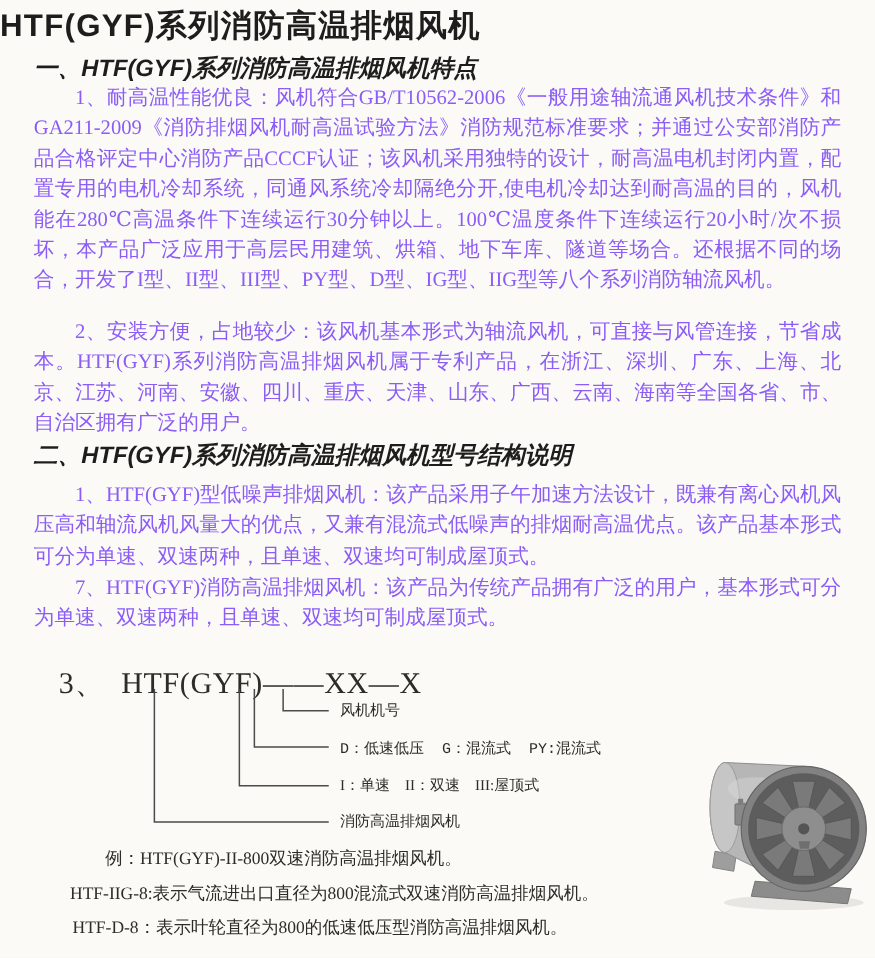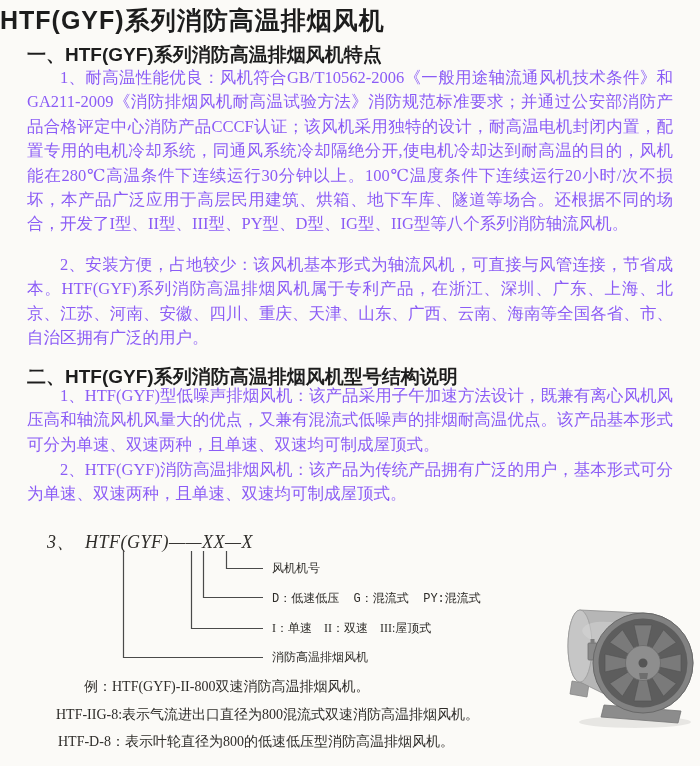--- a/index.html
+++ b/index.html
@@ -13,30 +13,30 @@
     background:#fbfaf7;color:#2e2c29;
   }
   .doc-title{
     position:absolute;top:4px;left:0;right:0;
     font-family:"Liberation Sans","DejaVu Sans",sans-serif;
     font-weight:bold;font-size:25px;color:#1d1d1d;letter-spacing:1px;
   }
   .sec-heading{
     position:absolute;left:27px;
     font-family:"Liberation Sans","DejaVu Sans",sans-serif;
-    font-weight:bold;font-size:19px;color:#1d1d1d;white-space:nowrap;
+    font-weight:bold;font-size:19px;color:#1d1d1d;white-space:nowrap;font-style:italic;
   }
   .para{
     position:absolute;left:27px;width:646px;
     font-size:16.5px;line-height:24.4px;text-align:justify;
     text-indent:2em;color:#8b5cf6;
   }
   .model-code{
     position:absolute;left:47px;top:530px;
-    font-size:18px;color:#2e2c29;white-space:pre;letter-spacing:0.5px;font-style:italic;
+    font-size:24px;color:#2e2c29;white-space:pre;letter-spacing:0.5px;
   }
   .connector-svg{position:absolute;left:0;top:551px;}
   .diagram-label{
     position:absolute;left:272px;font-size:12px;color:#2e2c29;
     white-space:pre;
   }
   .example-line{
     position:absolute;font-size:14px;color:#2e2c29;white-space:nowrap;
   }
   .fan-photo{position:absolute;left:547px;top:595px;}
@@ -47,25 +47,25 @@
 <div class="page">
 
   <div class="doc-title">HTF(GYF)系列消防高温排烟风机</div>
 
   <div class="sec-heading" style="top:42px;">一、HTF(GYF)系列消防高温排烟风机特点</div>
 
   <div class="para" style="top:66px;">1、耐高温性能优良：风机符合GB/T10562-2006《一般用途轴流通风机技术条件》和GA211-2009《消防排烟风机耐高温试验方法》消防规范标准要求；并通过公安部消防产品合格评定中心消防产品CCCF认证；该风机采用独特的设计，耐高温电机封闭内置，配置专用的电机冷却系统，同通风系统冷却隔绝分开,使电机冷却达到耐高温的目的，风机能在280℃高温条件下连续运行30分钟以上。100℃温度条件下连续运行20小时/次不损坏，本产品广泛应用于高层民用建筑、烘箱、地下车库、隧道等场合。还根据不同的场合，开发了I型、II型、III型、PY型、D型、IG型、IIG型等八个系列消防轴流风机。</div>
 
   <div class="para" style="top:253px;">2、安装方便，占地较少：该风机基本形式为轴流风机，可直接与风管连接，节省成本。HTF(GYF)系列消防高温排烟风机属于专利产品，在浙江、深圳、广东、上海、北京、江苏、河南、安徽、四川、重庆、天津、山东、广西、云南、海南等全国各省、市、自治区拥有广泛的用户。</div>
 
-  <div class="sec-heading" style="top:351px;margin-top:13px;">二、HTF(GYF)系列消防高温排烟风机型号结构说明</div>
+  <div class="sec-heading" style="top:351px;">二、HTF(GYF)系列消防高温排烟风机型号结构说明</div>
 
   <div class="para" style="top:384px;">1、HTF(GYF)型低噪声排烟风机：该产品采用子午加速方法设计，既兼有离心风机风压高和轴流风机风量大的优点，又兼有混流式低噪声的排烟耐高温优点。该产品基本形式可分为单速、双速两种，且单速、双速均可制成屋顶式。</div>
 
-  <div class="para" style="top:458px;">2、HTF(GYF)消防高温排烟风机：该产品为传统产品拥有广泛的用户，基本形式可分为单速、双速两种，且单速、双速均可制成屋顶式。</div>
+  <div class="para" style="top:458px;">7、HTF(GYF)消防高温排烟风机：该产品为传统产品拥有广泛的用户，基本形式可分为单速、双速两种，且单速、双速均可制成屋顶式。</div>
 
   <div class="model-code">3、  HTF(GYF)——XX—X</div>
 
   <svg class="connector-svg" width="300" height="112" viewBox="0 0 300 112">
     <path d="M226.5,0 V17.5 H263" fill="none" stroke="#4a4a4a" stroke-width="1.2"></path>
     <path d="M203.5,0 V46.5 H263" fill="none" stroke="#4a4a4a" stroke-width="1.2"></path>
     <path d="M191.5,0 V77.5 H263" fill="none" stroke="#4a4a4a" stroke-width="1.2"></path>
     <path d="M123.5,0 V106.5 H263" fill="none" stroke="#4a4a4a" stroke-width="1.2"></path>
   </svg>
 

